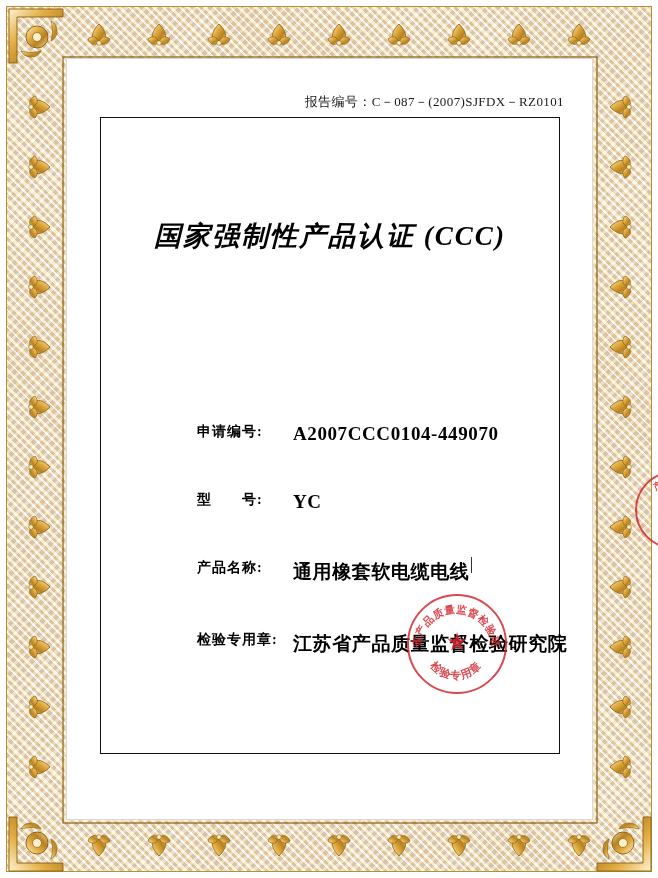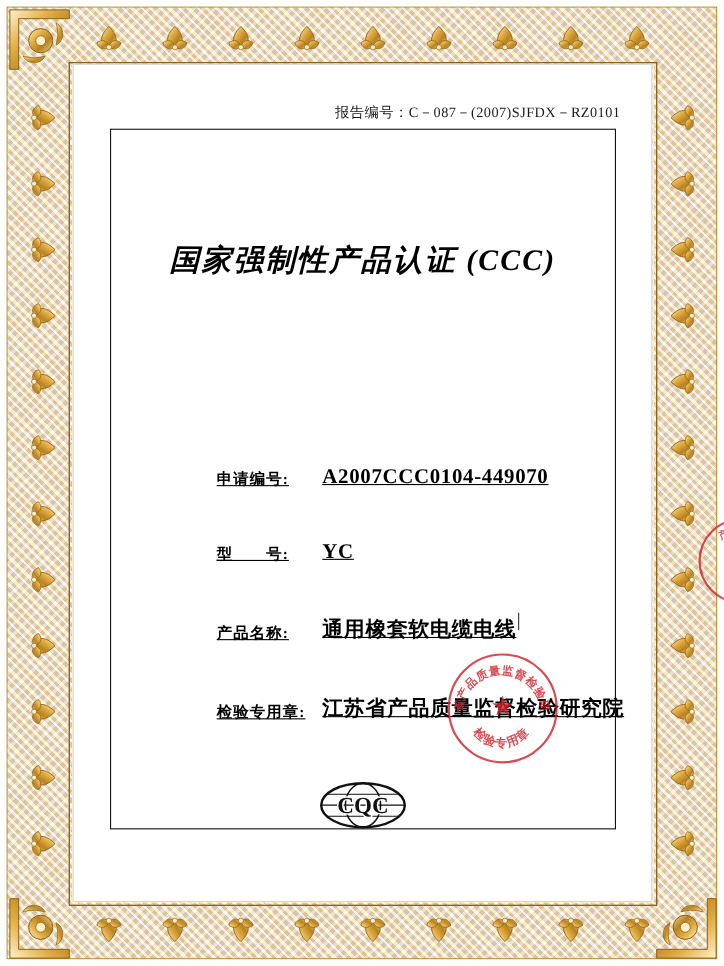--- a/index.html
+++ b/index.html
@@ -121,23 +121,22 @@
 
   
   .fields {
     position: absolute;
     left: 96px;
     top: 305px;
     width: 400px;
   }
   .field-row {
     display: flex;
-    align-items: flex-end;
+    align-items: flex-start;
     margin-bottom: 46px;
-    text-decoration: underline;
   }
   .field-label {
     width: 96px;
     font-size: 14px;
     font-weight: bold;
     color: #000;
     letter-spacing: 1px;
     white-space: nowrap;
     font-family: "Liberation Serif", "DejaVu Serif", serif;
   }
@@ -336,30 +335,20 @@
           <div class="field-value with-caret">通用橡套软电缆电线</div>
         </div>
 
         <div class="field-row">
           <div class="field-label">检验专用章:</div>
           <div class="field-value">江苏省产品质量监督检验研究院</div>
         </div>
 
       </div>
 
-      <div class="cqc-logo">
-        <svg width="80" height="44" viewBox="0 0 80 44" xmlns="http://www.w3.org/2000/svg" aria-hidden="true">
-          <ellipse cx="40" cy="22" rx="38" ry="20" fill="none" stroke="#111" stroke-width="2.2"></ellipse>
-          <ellipse cx="40" cy="22" rx="16" ry="20" fill="none" stroke="#111" stroke-width="1.4"></ellipse>
-          <line x1="2" y1="22" x2="78" y2="22" stroke="#111" stroke-width="1.2"></line>
-          <line x1="8" y1="12" x2="72" y2="12" stroke="#111" stroke-width="1"></line>
-          <line x1="8" y1="32" x2="72" y2="32" stroke="#111" stroke-width="1"></line>
-          <text x="40" y="29" text-anchor="middle" font-family="Liberation Serif, DejaVu Serif, serif" font-size="21" font-weight="bold" fill="#111" stroke="#fff" stroke-width="2.6" paint-order="stroke">CQC</text>
-        </svg>
-      </div>
 
     </div>
 
     <div class="seal seal-main">
       <div class="seal-arc-text">
         <svg width="96" height="96" viewBox="0 0 96 96" xmlns="http://www.w3.org/2000/svg" style="position:absolute;left:-1px;top:-1px;">
           <defs>
             <path id="arcTop" d="M 12,54 A 36,36 0 0 1 84,54" fill="none"></path>
             <path id="arcBottom" d="M 16,52 A 32,32 0 0 0 80,52" fill="none"></path>
           </defs>

